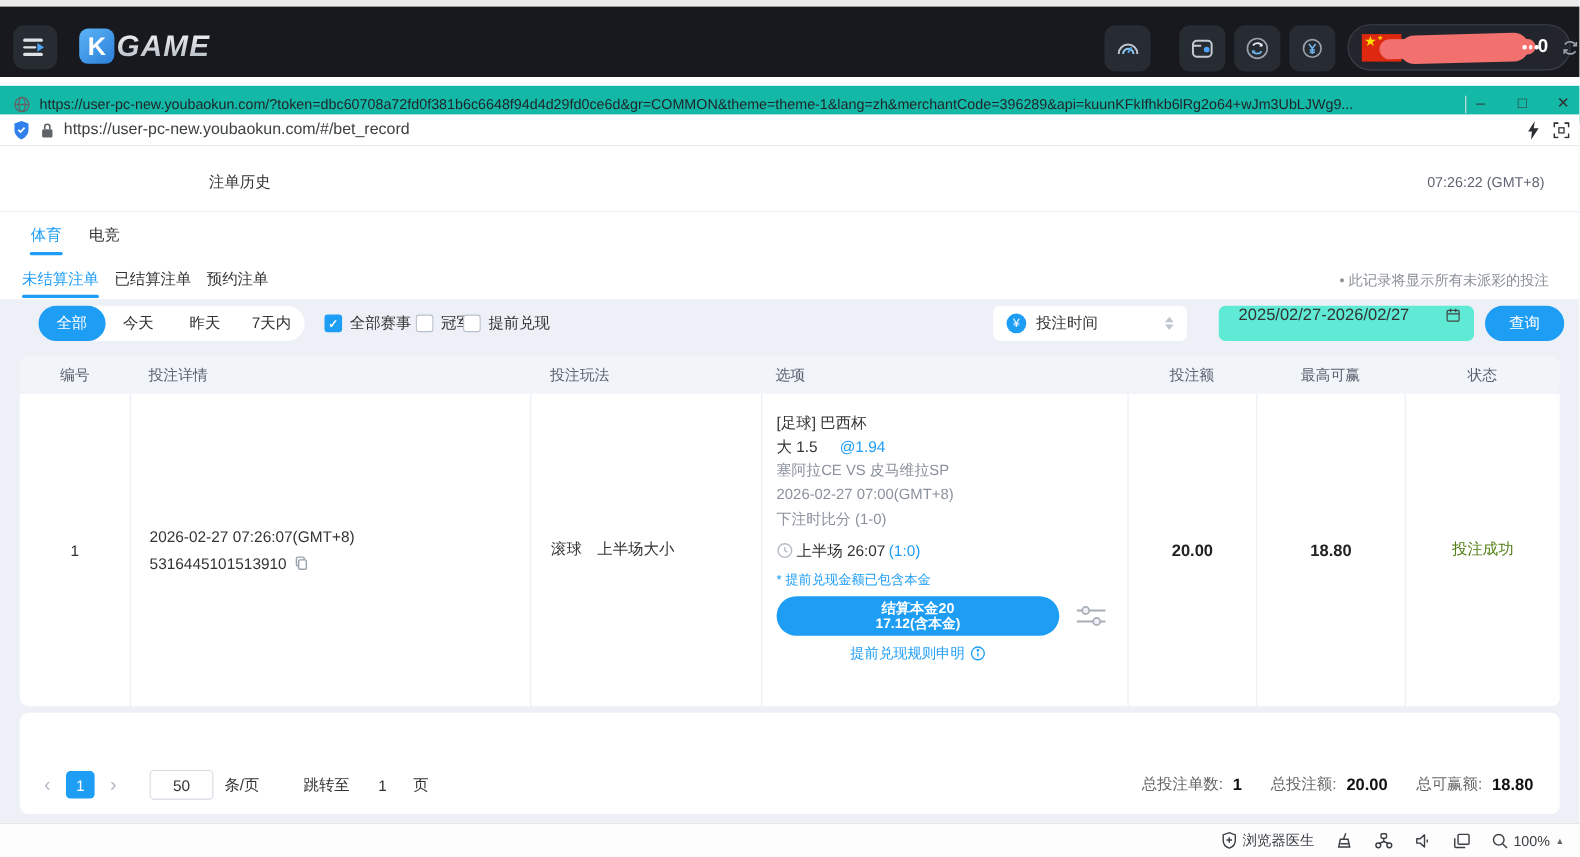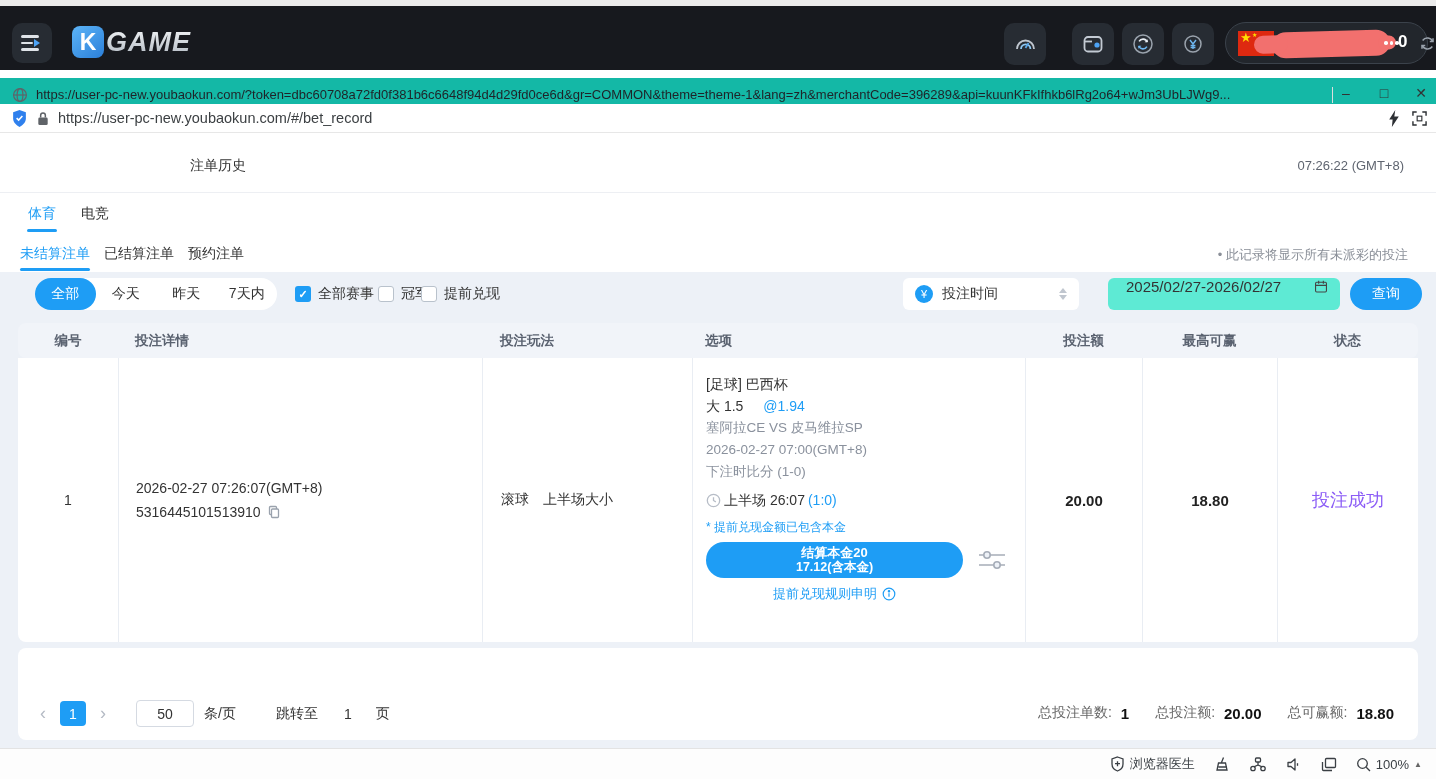--- a/index.html
+++ b/index.html
@@ -79,21 +79,21 @@
   .updown i { width:0; height:0; border-left:4px solid transparent; border-right:4px solid transparent; }
   .updown .u { border-bottom:5px solid #c0c6cf; }
   .updown .d { border-top:5px solid #c0c6cf; }
   .datebox { left:1108px; top:278px; width:232px; height:32px; background:#5eead4; border-radius:6px;
              display:flex; align-items:flex-start; padding:0 12px 0 18px; }
   .datebox input { border:none; outline:none; font-size:15px; color:#333; width:188px; font-family:inherit; background:transparent; }
   .search-btn { left:1350px; top:278px; width:72px; height:32px; background:#1e9df5; border:none; border-radius:16px;
                 color:#fff; font-size:14px; cursor:pointer; font-family:inherit; }
 
   
-  .thead { left:18px; top:323px; width:1400px; height:35px; background:#f1f4f9; border-radius:8px; display:flex;font-weight:bold; }
+  .thead { left:18px; top:323px; width:1400px; height:35px; background:#f1f4f9; border-radius:8px; display:flex; }
   .trow  { left:18px; top:358px; width:1400px; height:284px; background:#fff; border-radius:0 0 8px 8px; display:flex; }
   .c0{width:100px;} .c1{width:364px;} .c2{width:210px;} .c3{width:333px;} .c4{width:117px;} .c5{width:135px;} .c6{width:141px;}
   .th { font-size:13.5px; color:#5a6270; line-height:35px; }
   .th.ctr { text-align:center; }
   .th.lft { padding-left:17px; }
   .td { border-left:1px solid #e9edf3; }
   .td:first-child { border-left:none; }
   .td.ctr { display:flex; align-items:center; justify-content:center; }
   .cell-no { font-size:14px; color:#333; }
   .cell-detail { display:flex; flex-direction:column; justify-content:center; padding-left:17px; gap:4px; }
@@ -107,21 +107,21 @@
   .liverow { display:flex; align-items:center; gap:3px; margin-top:6px; line-height:22px; }
   .cash-note { margin-top:8px; font-size:12px; color:#1e9df5; }
   .cash-btn-row { margin-top:6px; display:flex; align-items:center; gap:14px; }
   .cash-btn { width:257px; height:36px; border:none; border-radius:18px; background:#1e9df5; color:#fff;
               font-family:inherit; cursor:pointer; display:flex; flex-direction:column; align-items:center; justify-content:center; }
   .cash-btn .l1 { font-size:13px; font-weight:bold; line-height:15px; }
   .cash-btn .l2 { font-size:12.5px; font-weight:bold; line-height:15px; }
   .rule-row { margin-top:7px; width:257px; display:flex; align-items:center; justify-content:center; gap:5px;
               font-size:13px; color:#1e9df5; cursor:pointer; }
   .num { font-size:15px; font-weight:bold; color:#222; }
-  .status-txt { font-size:18px; color:#8b5cf6; }
+  .status-txt { font-size:14px; color:#4d7c0f; }
 
   
   .fcard { left:18px; top:648px; width:1400px; height:92px; background:#fff; border-radius:8px; }
   .pager { position:absolute; left:14px; top:52px; display:flex; align-items:center; }
   .pg-chev { width:22px; text-align:center; font-size:18px; color:#b4bac4; cursor:pointer; }
   .pg-cur { width:26px; height:25px; background:#1e9df5; color:#fff; border-radius:4px; font-size:14px;
             display:flex; align-items:center; justify-content:center; margin:0 6px; cursor:pointer; }
   .pg-size { margin-left:22px; width:58px; height:27px; border:1px solid #d5dae2; border-radius:4px;
              text-align:center; font-size:14px; color:#333; font-family:inherit; outline:none; }
   .pg-lab { margin-left:10px; font-size:14px; color:#333; }

